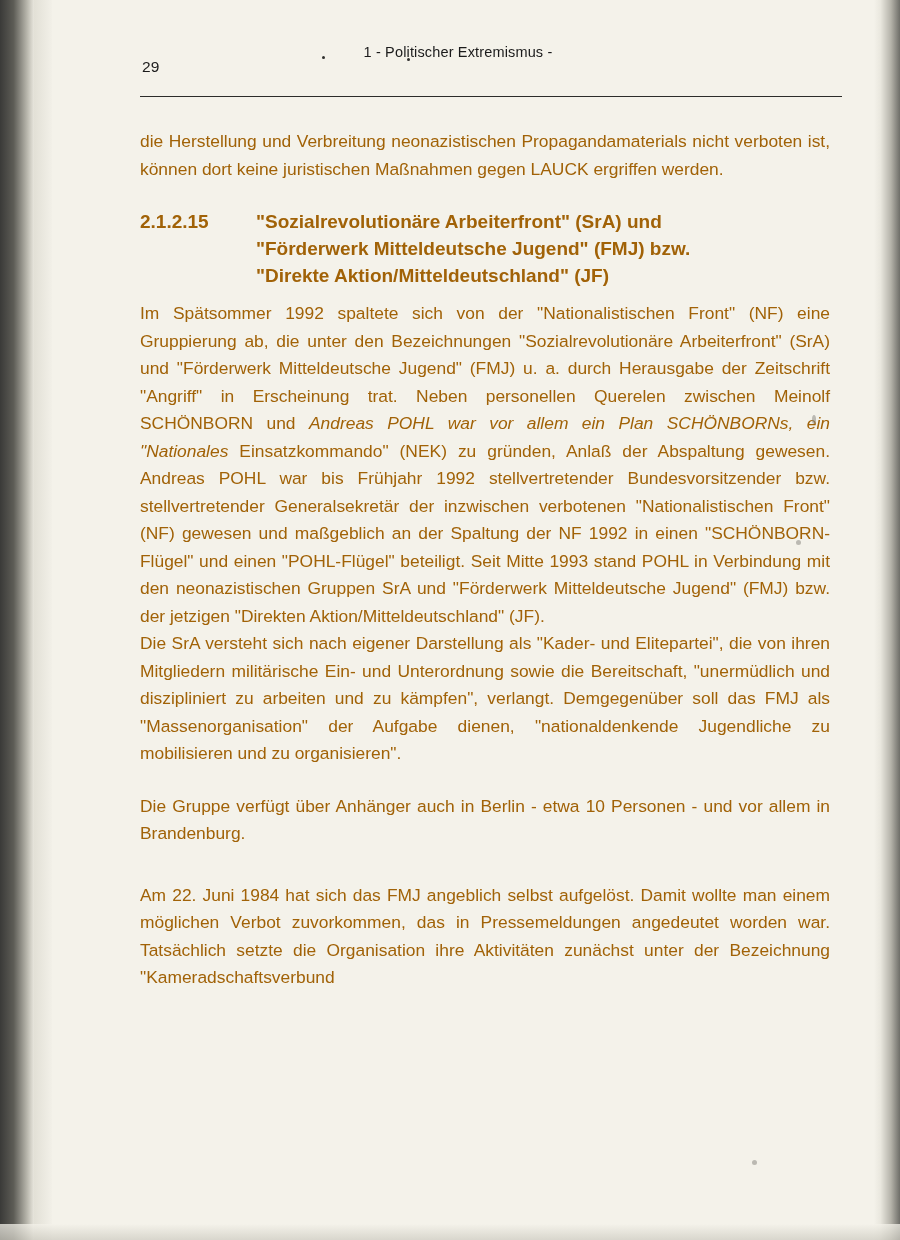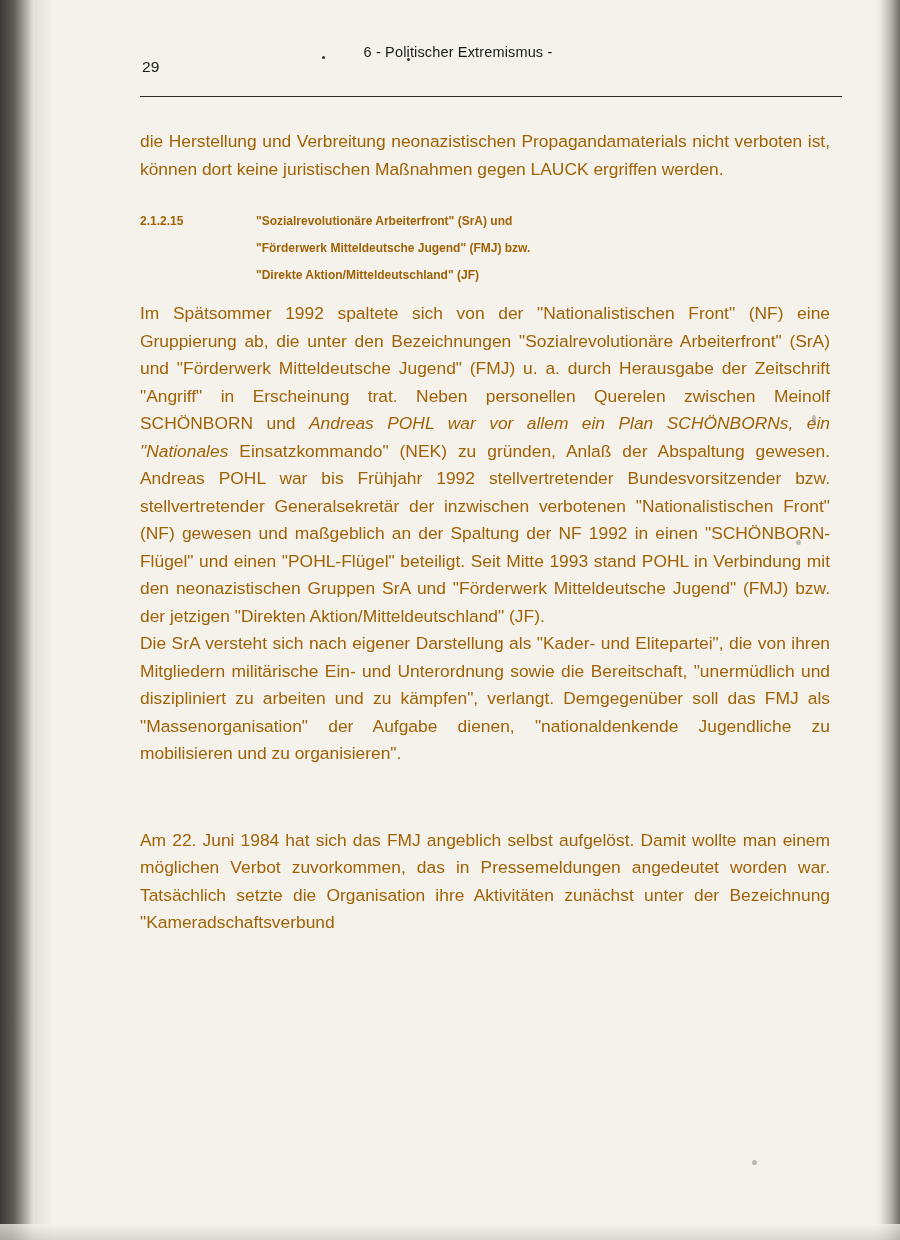--- a/index.html
+++ b/index.html
@@ -141,21 +141,21 @@
   }
 
   .gap-s { height: 11px; }
   .gap-m { height: 25px; }
   .gap-l { height: 34px; }
 
   
   .heading-block {
     position: relative;
     font-weight: bold;
-    font-size: 12px;
+    font-size: 19px;
     line-height: 27px;
   }
   .heading-row {
     display: block;
     padding-left: 116px;
     position: relative;
     white-space: nowrap;
   }
   .heading-num {
     position: absolute;
@@ -182,21 +182,21 @@
   <div class="scan-edge-left-inner"></div>
   <div class="scan-edge-right"></div>
   <div class="scan-edge-bottom"></div>
 
   <div class="sheet">
 
     <div class="running-head">
       <span class="folio">29</span>
       <span class="head-dot-1"></span>
       <span class="head-dot-2"></span>
-      <span class="head-center">6  - Politischer Extremismus -</span>
+      <span class="head-center">1  - Politischer Extremismus -</span>
     </div>
 
     <div class="head-rule"></div>
 
     <div class="column">
 
       <p class="para">die Herstellung und Verbreitung neonazistischen Propagandamaterials nicht verboten ist, können dort keine juristischen Maßnahmen gegen LAUCK ergriffen werden.</p>
 
       <div class="gap-m"></div>
 
@@ -210,20 +210,21 @@
       </div>
 
       <div class="gap-s"></div>
 
       <p class="para"><span>Im Spätsommer 1992 spaltete sich von der "Nationalistischen Front" (NF) eine Gruppierung ab, die unter den Bezeichnungen "Sozialrevolutionäre Arbeiterfront" (SrA) und "Förderwerk Mitteldeutsche Jugend" (FMJ) u. a. durch Herausgabe der Zeitschrift "Angriff" in Erscheinung trat. Neben personellen Querelen zwischen Meinolf SCHÖNBORN und </span><span class="it">Andreas POHL war vor allem ein Plan SCHÖNBORNs, ein "Nationales</span> <span>Einsatzkommando" (NEK) zu gründen, Anlaß der Abspaltung gewesen. Andreas POHL war bis Frühjahr 1992 stellvertretender Bundesvorsitzender bzw. stellvertretender Generalsekretär der inzwischen verbotenen "Nationalistischen Front" (NF) gewesen und maßgeblich an der Spaltung der NF 1992 in einen "SCHÖNBORN-Flügel" und einen "POHL-Flügel" beteiligt. Seit Mitte 1993 stand POHL in Verbindung mit den neonazistischen Gruppen SrA und "Förderwerk Mitteldeutsche Jugend" (FMJ) bzw. der jetzigen "Direkten Aktion/Mitteldeutschland" (JF).</span></p>
 
       <p class="para">Die SrA versteht sich nach eigener Darstellung als "Kader- und Elitepartei", die von ihren Mitgliedern militärische Ein- und Unterordnung sowie die Bereitschaft, "unermüdlich und diszipliniert zu arbeiten und zu kämpfen", verlangt. Demgegenüber soll das FMJ als "Massenorganisation" der Aufgabe dienen, "nationaldenkende Jugendliche zu mobilisieren und zu organisieren".</p>
 
       <div class="gap-m"></div>
 
+      <p class="para">Die Gruppe verfügt über Anhänger auch in Berlin - etwa 10 Personen - und vor allem in Brandenburg.</p>
 
       <div class="gap-l"></div>
 
       <p class="para">Am 22. Juni 1984 hat sich das FMJ angeblich selbst aufgelöst. Damit wollte man einem möglichen Verbot zuvorkommen, das in Pressemeldungen angedeutet worden war. Tatsächlich setzte die Organisation ihre Aktivitäten zunächst unter der Bezeichnung "Kameradschaftsverbund</p>
 
     </div>
 
     <span class="speck" style="left:760px; top:415px; width:4px; height:9px;"></span>
     <span class="speck" style="left:744px; top:540px; width:5px; height:5px;"></span>
     <span class="speck" style="left:700px; top:1160px; width:5px; height:5px;"></span>

